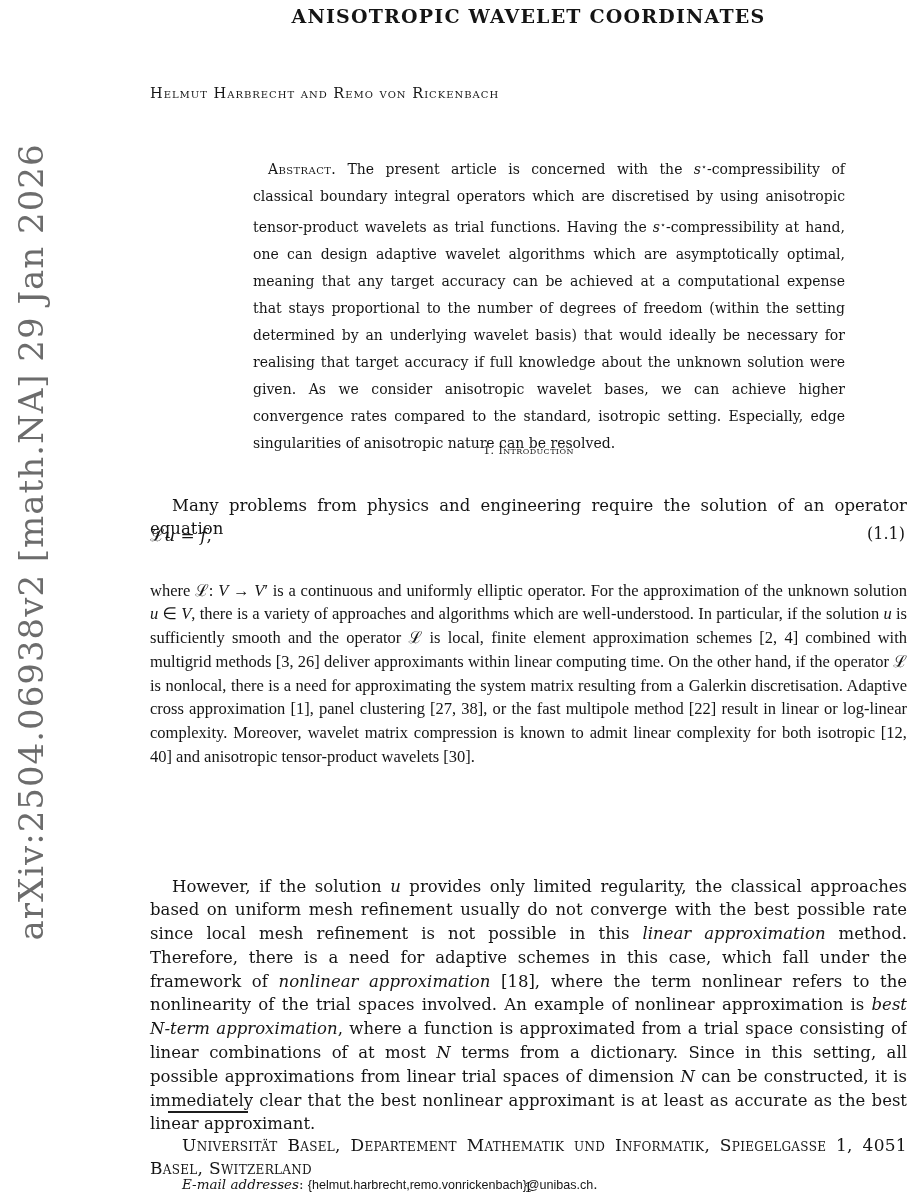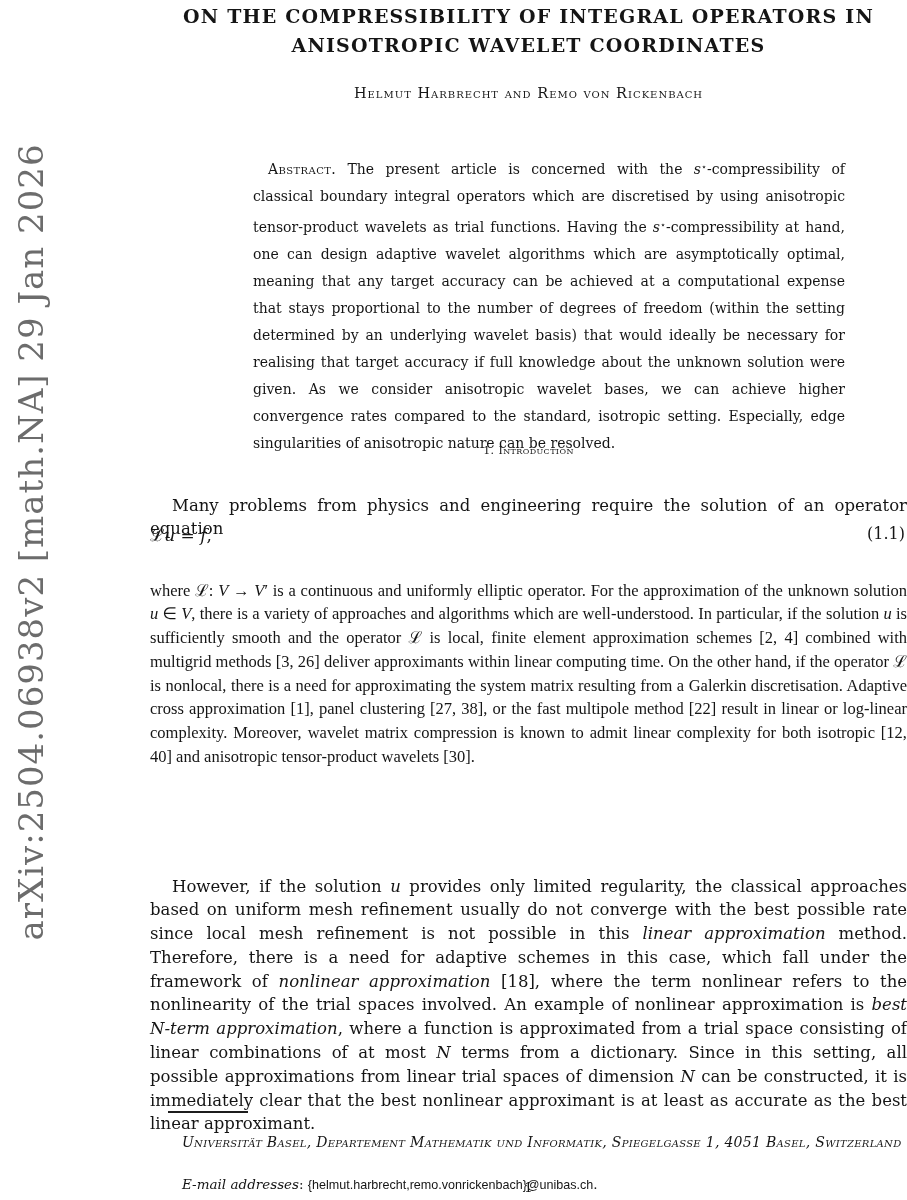--- a/index.html
+++ b/index.html
@@ -18,21 +18,21 @@
   }
   .column { position:absolute; left:150px; top:0; width:757px; height:1200px; }
 
   .title {
     position:absolute; top:2px; left:0; width:100%;
     text-align:center; font-weight:bold; font-size:19px;
     line-height:29px; letter-spacing:1.2px;
   }
   .authors {
     position:absolute; top:85px; left:0; width:100%;
-    text-align:center; font-variant:small-caps; font-size:14.5px; letter-spacing:1px;
+    text-align:left; font-variant:small-caps; font-size:14.5px; letter-spacing:1px;
   }
   .abstract {
     position:absolute; top:139px; left:103px; width:592px;
     font-size:14px; line-height:27px; text-align:justify; text-indent:15px;
   }
   .abstract .label { font-variant:small-caps; letter-spacing:0.4px; }
   .section-heading {
     position:absolute; top:444px; left:0; width:100%;
     text-align:center; font-size:11px; letter-spacing:0.4px;
   }
@@ -43,22 +43,22 @@
   .equation-row { position:absolute; top:523px; left:0; width:100%; height:26px;
                   font-size:17px; text-align:left; }
   .equation-row .eq-number { position:absolute; right:2px; top:1px; font-size:16px; }
   .p2 { position:absolute; top:562px; left:0; width:100%;font-family:Liberation Serif, serif; }
   .p3 { position:absolute; top:858px; left:0; width:100%; text-indent:22px; }
 
   .footnote-rule { position:absolute; top:1111px; left:18px; width:80px; height:2px;
                    background:#1c1c1c; }
   .affiliation {
     position:absolute; top:1117px; left:0; width:100%;
-    font-variant:small-caps; font-size:14px; line-height:22.5px;
-    text-align:justify; text-indent:32px; letter-spacing:0.3px;font-style:italic;
+    font-variant:small-caps; font-size:17px; line-height:22.5px;
+    text-align:justify; text-indent:32px; letter-spacing:0.3px;
   }
   .email-line { position:absolute; top:1162px; left:0; width:100%;
                 font-size:13.5px; text-indent:32px; }
   .page-number { position:absolute; top:1180px; left:0; width:100%;
                  text-align:center; font-size:13px; }
 
   
   .run-i  { font-style:italic; }
   .run-mi { font-style:italic; }
   .run-scr{ font-style:normal; }
@@ -68,21 +68,20 @@
 </head>
 <body>
 
 <div class="page">
 
   <div class="watermark">arXiv:2504.06938v2 [math.NA] 29 Jan 2026</div>
 
   <div class="column">
 
     <div class="title">
-      <div>ON THE COMPRESSIBILITY OF INTEGRAL OPERATORS IN</div>
       <div>ANISOTROPIC WAVELET COORDINATES</div>
     </div>
 
     <div class="authors">Helmut Harbrecht and Remo von Rickenbach</div>
 
     <p class="abstract"><span class="label">Abstract.</span><span><span> The present article is concerned with the </span><span class="run-mi">s</span><span class="run-sup">⋆</span><span>-compressibility of classical boundary integral operators which are discretised by using anisotropic tensor-product wavelets as trial functions. Having the </span><span class="run-mi">s</span><span class="run-sup">⋆</span><span>-compressibility at hand, one can design adaptive wavelet algorithms which are asymptotically optimal, meaning that any target accuracy can be achieved at a computational expense that stays proportional to the number of degrees of freedom (within the setting determined by an underlying wavelet basis) that would ideally be necessary for realising that target accuracy if full knowledge about the unknown solution were given. As we consider anisotropic wavelet bases, we can achieve higher convergence rates compared to the standard, isotropic setting. Especially, edge singularities of anisotropic nature can be resolved.</span></span></p>
 
     <div class="section-heading"><span>1.</span>&nbsp;<span class="sc">Introduction</span></div>
 
     <p class="body-text p1">Many problems from physics and engineering require the solution of an operator equation</p>

